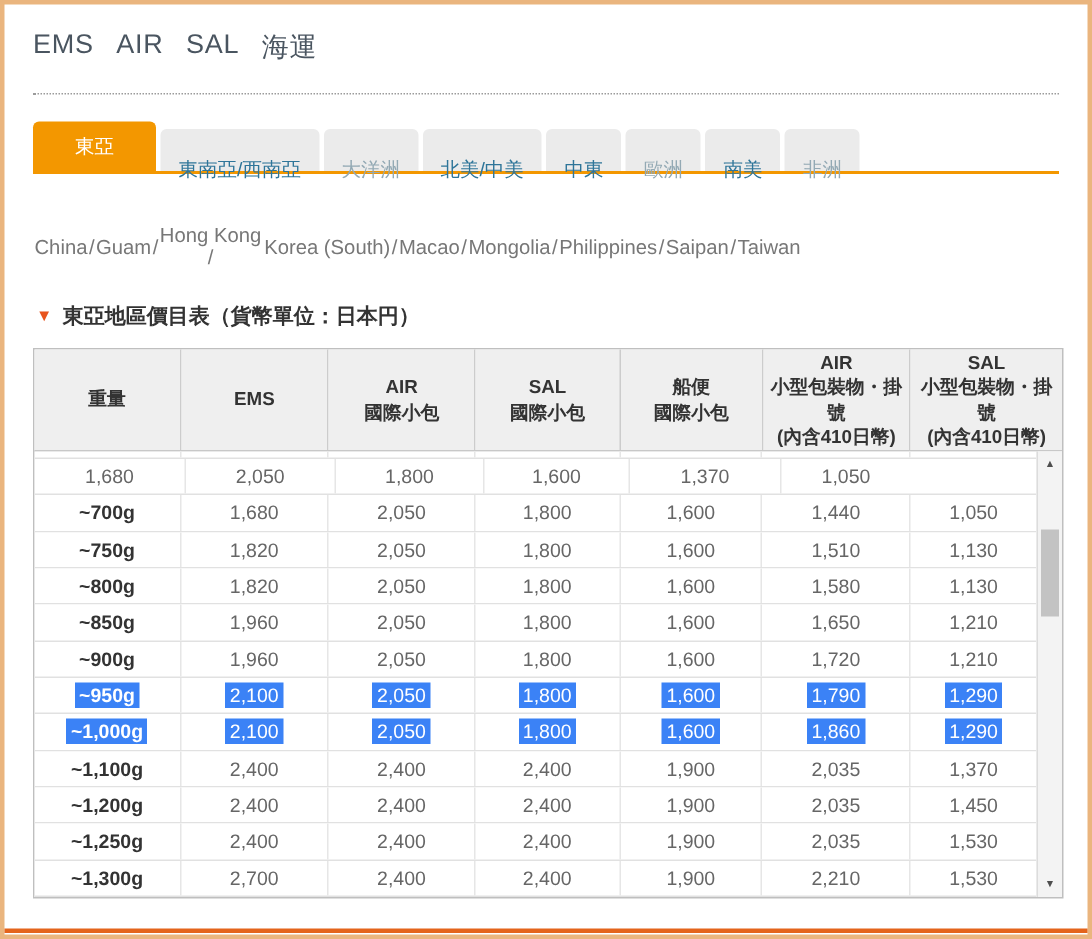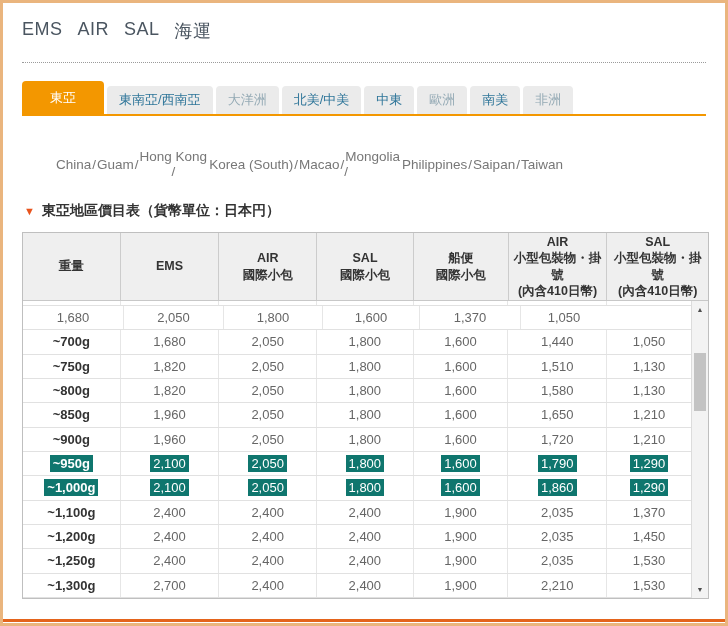--- a/index.html
+++ b/index.html
@@ -13,29 +13,29 @@
 
   
   .top-nav { position:absolute; top:16px; left:19px; display:flex; gap:15px; }
   .top-nav a { font-size:18px; color:#4a5560; text-decoration:none; letter-spacing:.5px; }
 
   .dotted-divider { position:absolute; top:59px; left:19px; width:684px; border-top:1px dotted #9b9b9b; }
 
   
   .tabs { position:absolute; top:78px; left:19px; width:684px; display:flex; align-items:flex-end; border-bottom:2px solid #f39700; }
   .tab {
-    height:28px; line-height:28px; padding:0 12px; margin-right:3px;
+    height:28px; line-height:28px; padding:13px 12px; margin-right:3px;
     background:#ebebeb; color:#2e7599; font-size:13px; border-radius:4px 4px 0 0;
     cursor:pointer; white-space:nowrap;
   }
   .tab.muted { color:#93a9b4; }
   .tab.active { height:33px; line-height:33px; background:#f39700; color:#fff; padding:0 28px; }
 
   
-  .countries { position:absolute; top:146px; left:19px; display:flex; align-items:center; font-size:13.5px; color:#777;margin-left:33px; }
+  .countries { position:absolute; top:146px; left:19px; display:flex; align-items:center; font-size:13.5px; color:#777; }
   .country { position:relative; color:#777; text-decoration:none; padding:0 1px; }
 
   
   .section-title { position:absolute; top:199px; left:21px; display:flex; align-items:center; }
   .section-title .tri { color:#e8541d; font-size:11px; margin-right:7px; }
   .section-title .txt { font-size:14px; font-weight:bold; color:#333; }
 
   
   .rate-table { position:absolute; top:229px; left:19px; width:687px; height:367px; border:1px solid #bfbfbf; background:#fff; }
   .hdr { display:flex; height:68px; border-bottom:1px solid #c8c8c8; }
@@ -52,21 +52,21 @@
   .rows { width:670px; overflow:hidden; }
   .data-row { display:flex; height:24.33px; border-bottom:1px solid #e1e1e1; background:#fff; }
   .data-row.partial { height:5px; }
   .cell {
     display:flex; align-items:center; justify-content:center;
     border-right:1px solid #e6e6e6; font-size:13px; color:#666; overflow:hidden;
   }
   .cell:last-child { border-right:none;align-items:center; }
   .cell.wt span { font-weight:bold; color:#333; }
   .cell span { padding:0 3px; line-height:17px; }
-  .data-row.selected .cell span { background:#0f766e; color:#fff; }
+  .data-row.selected .cell span { background:#3b82f6; color:#fff; }
   .data-row.selected .cell.wt span { color:#fff; }
 
   
   .sb { width:17px; position:relative; background:#f3f3f3; border-left:1px solid #dcdcdc; }
   .sb-btn {
     position:absolute; left:0; width:16px; height:17px; background:#f3f3f3;
     display:flex; align-items:center; justify-content:center;
     font-size:7px; color:#4e4e4e; cursor:pointer;
   }
   .sb-btn.up { top:0; } .sb-btn.down { bottom:0; }
@@ -113,21 +113,21 @@
     <span class="sep">/</span>
   </span>
       <span class="country-wrap" style="display:flex;align-items:center;">
     <a class="country" href="#">Korea (South)</a>
     <span class="sep">/</span>
   </span>
       <span class="country-wrap" style="display:flex;align-items:center;">
     <a class="country" href="#">Macao</a>
     <span class="sep">/</span>
   </span>
-      <span class="country-wrap" style="display:flex;align-items:flex-start;flex-direction:column;">
+      <span class="country-wrap" style="display:flex;align-items:flex-start;">
     <a class="country" href="#">Mongolia</a>
     <span class="sep">/</span>
   </span>
       <span class="country-wrap" style="display:flex;align-items:center;text-align:center;">
     <a class="country" href="#">Philippines</a>
     <span class="sep">/</span>
   </span>
       <span class="country-wrap" style="display:flex;align-items:center;">
     <a class="country" href="#">Saipan</a>
     <span class="sep">/</span>

